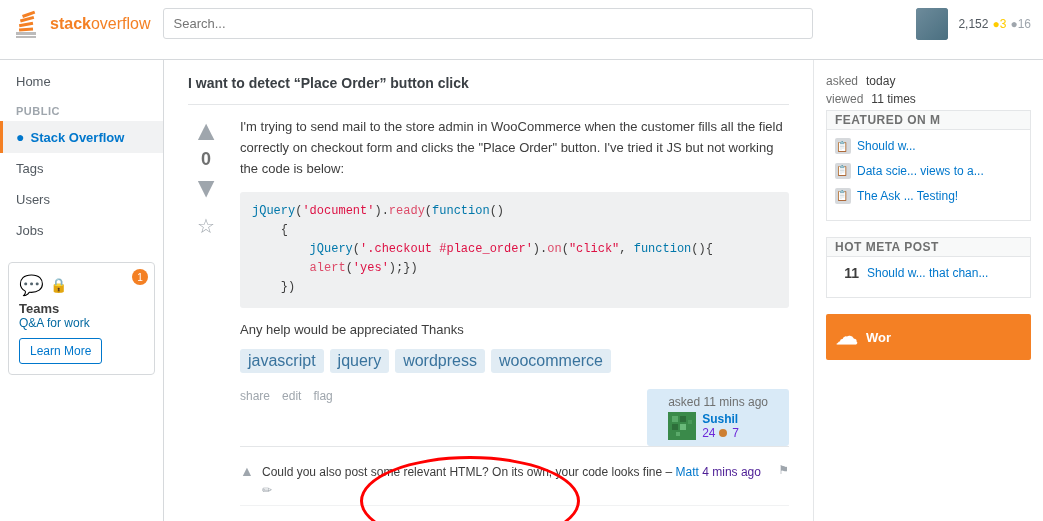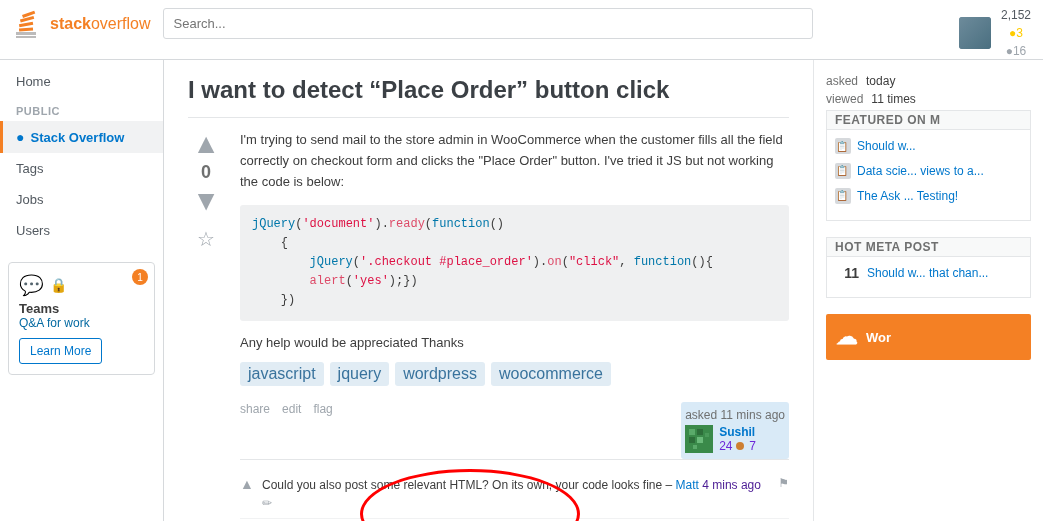--- a/index.html
+++ b/index.html
@@ -59,21 +59,20 @@
       background: #6d8b9b;
       display: flex; align-items: center; justify-content: center;
       overflow: hidden;
     }
     .rep-info {
       font-size: 12px;
       color: #525960;
       display: flex;
       align-items: center;
       gap: 4px;
-      flex-direction: column;
     }
     .badge-gold { color: #ffcc00; }
     .badge-silver { color: #9fa6ad; }
     
     
     #layout {
       display: flex;
       margin-top: 50px;
     }
     
@@ -178,21 +177,21 @@
     
     
     #main {
       margin-left: 164px;
       flex: 1;
       padding: 24px 24px 24px 24px;
       max-width: 800px;
     }
     
     .question-title {
-      font-size: 24px;
+      font-size: 14px;
       color: #3b4045;
       margin-bottom: 5px;
       line-height: 1.3;
     }
     
     .divider {
       border: none;
       border-top: 1px solid #e4e6e8;
       margin: 12px 0;
     }
@@ -281,21 +280,21 @@
       gap: 12px;
       margin-bottom: 16px;
     }
     .post-action-link {
       color: #9fa6ad;
       font-size: 12px;
       cursor: pointer;
     }
     .user-card {
       background: #d9eaf7;
-      padding: 6px 4px;
+      padding: 6px 21px;
       border-radius: 3px;
       font-size: 12px;
     }
     .user-card .asked-label {
       color: #6f7070;
       margin-bottom: 3px;
     }
     .user-card .user-row {
       display: flex;
       align-items: center;
@@ -490,22 +489,22 @@
   <div id="sidebar">
     <a class="nav-item">Home</a>
     <div class="nav-section-label">PUBLIC</div>
     <a class="nav-item active">
       <div class="nav-item-row">
         <span class="nav-icon">●</span>
         <span>Stack Overflow</span>
       </div>
     </a>
     <a class="nav-item">Tags</a>
+    <a class="nav-item">Users</a>
     <a class="nav-item">Jobs</a>
-    <a class="nav-item">Users</a>
 
     <div class="teams-box">
       <div class="teams-badge">1</div>
       <div class="teams-header">
         <span class="teams-icon">💬</span>
         <span style="font-size:14px;">🔒</span>
       </div>
       <div class="teams-title">Teams</div>
       <div class="teams-sub">Q&amp;A for work</div>
       <button class="learn-more-btn">Learn More</button>

